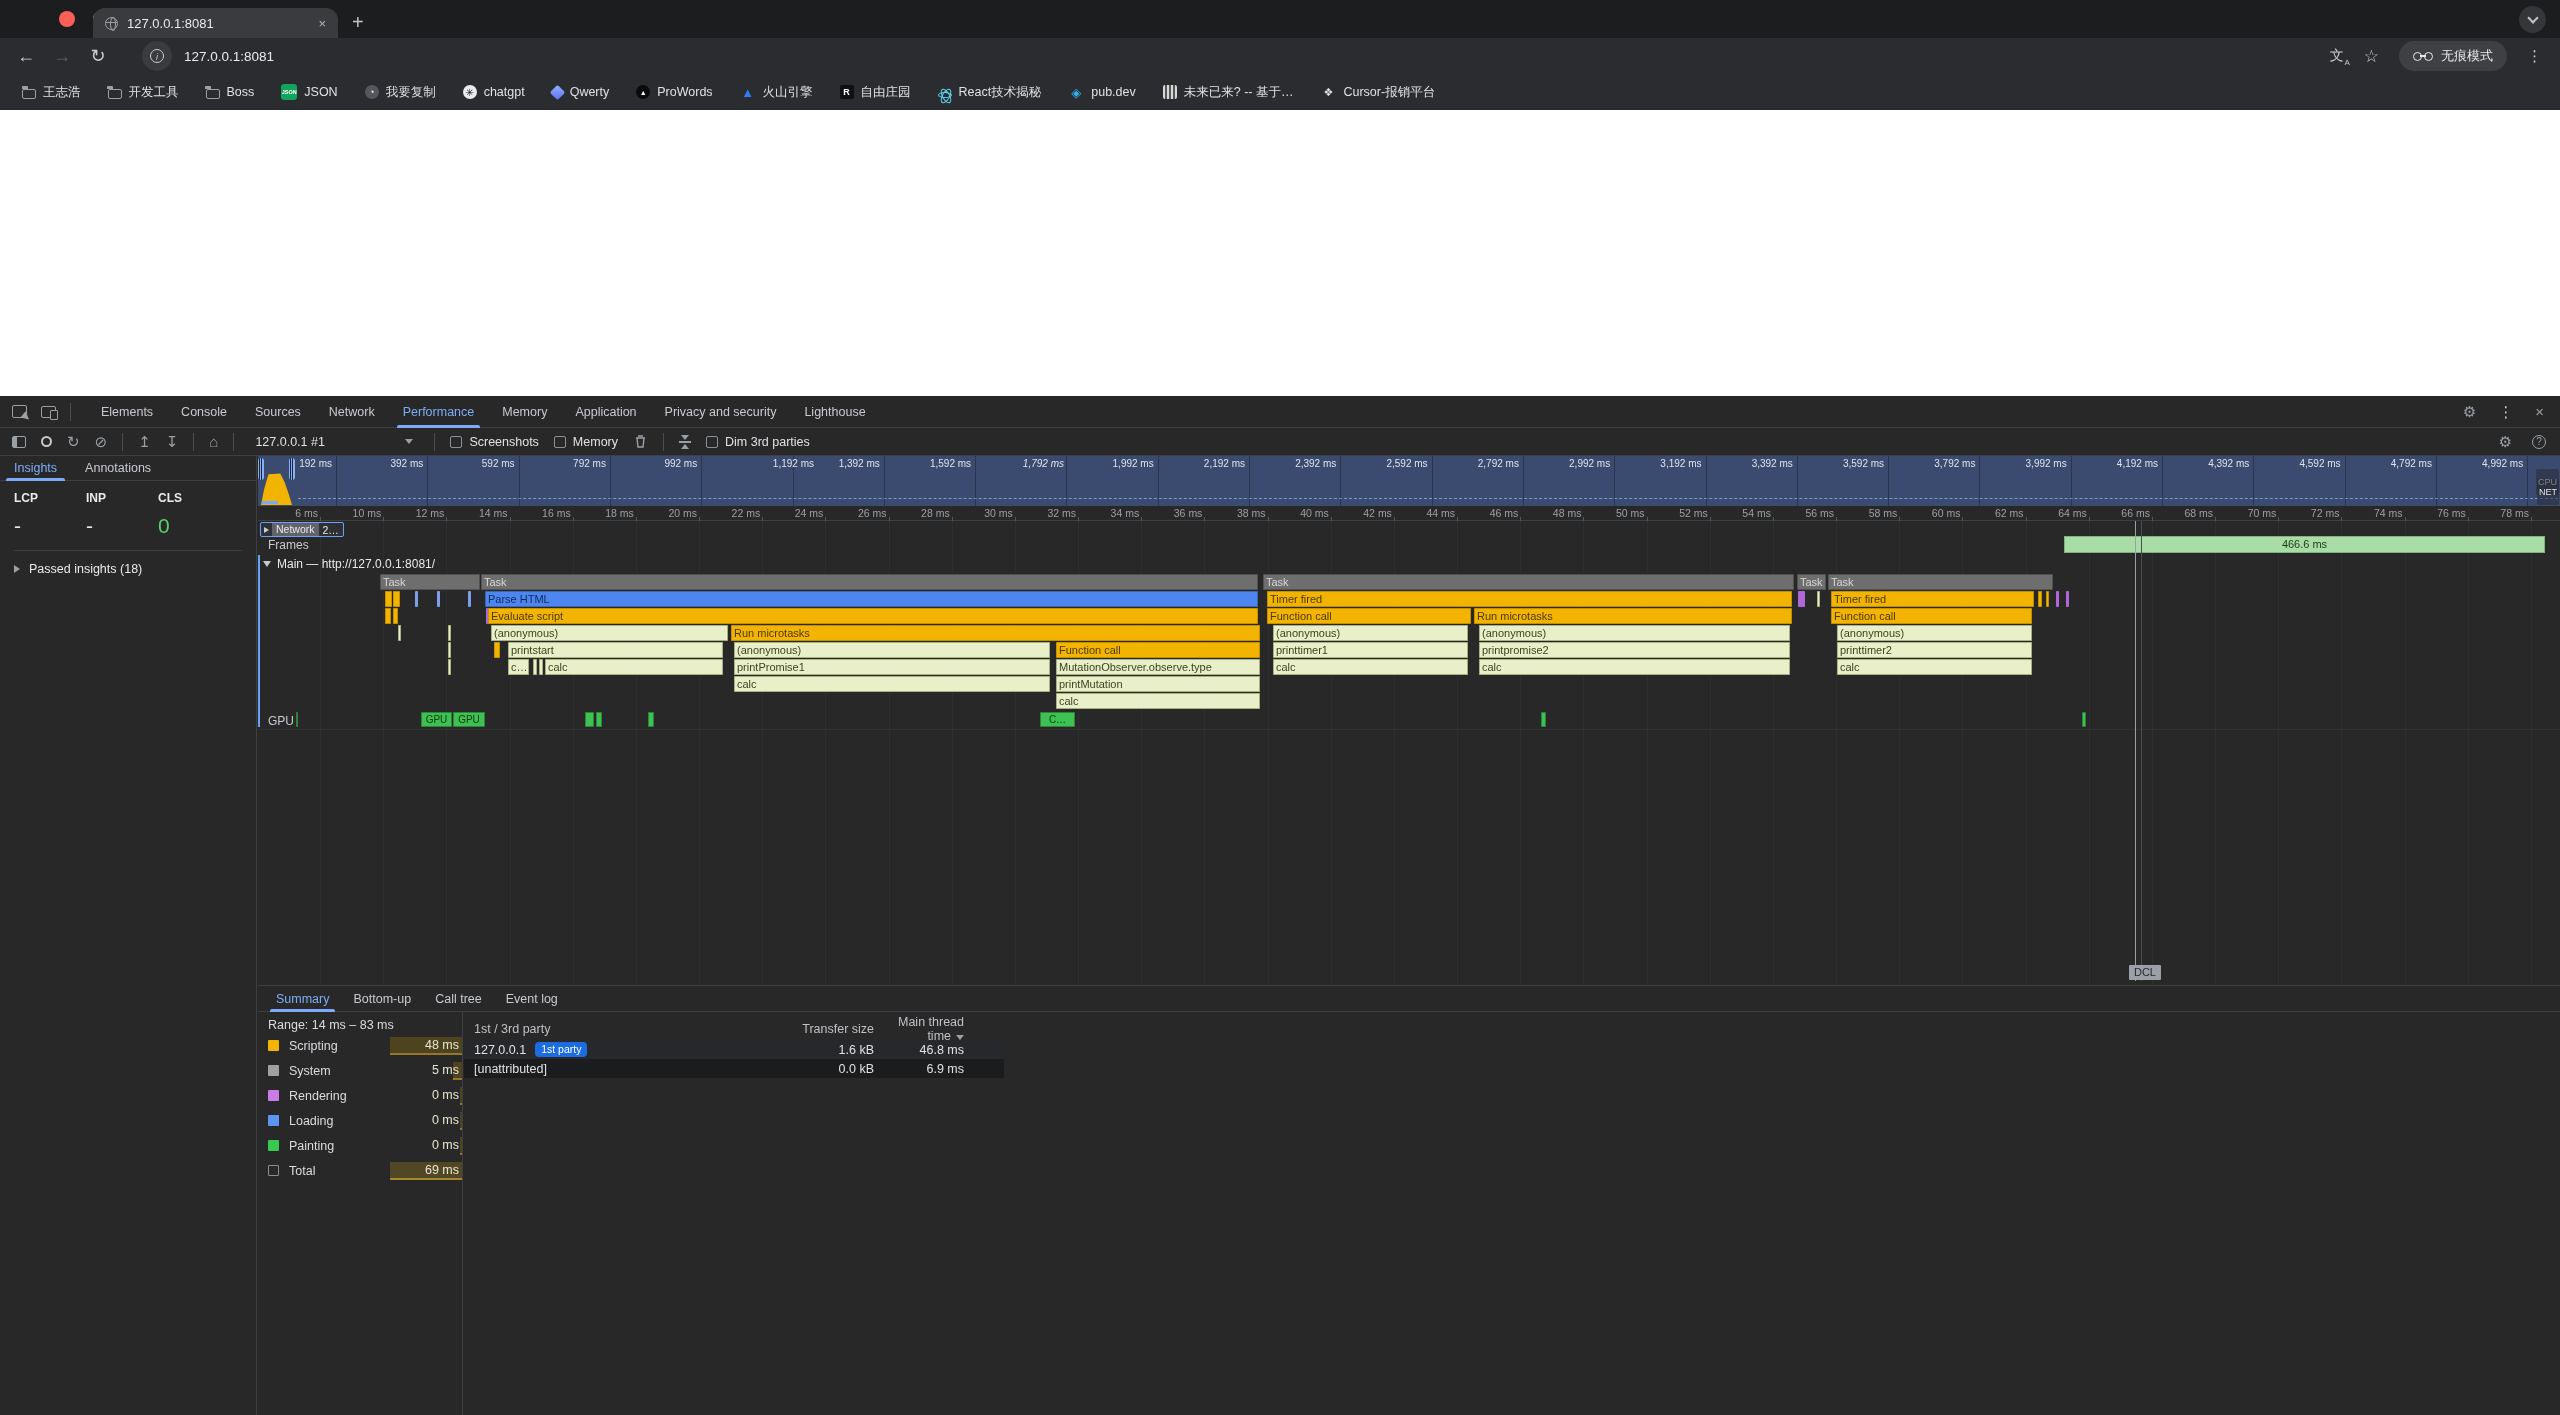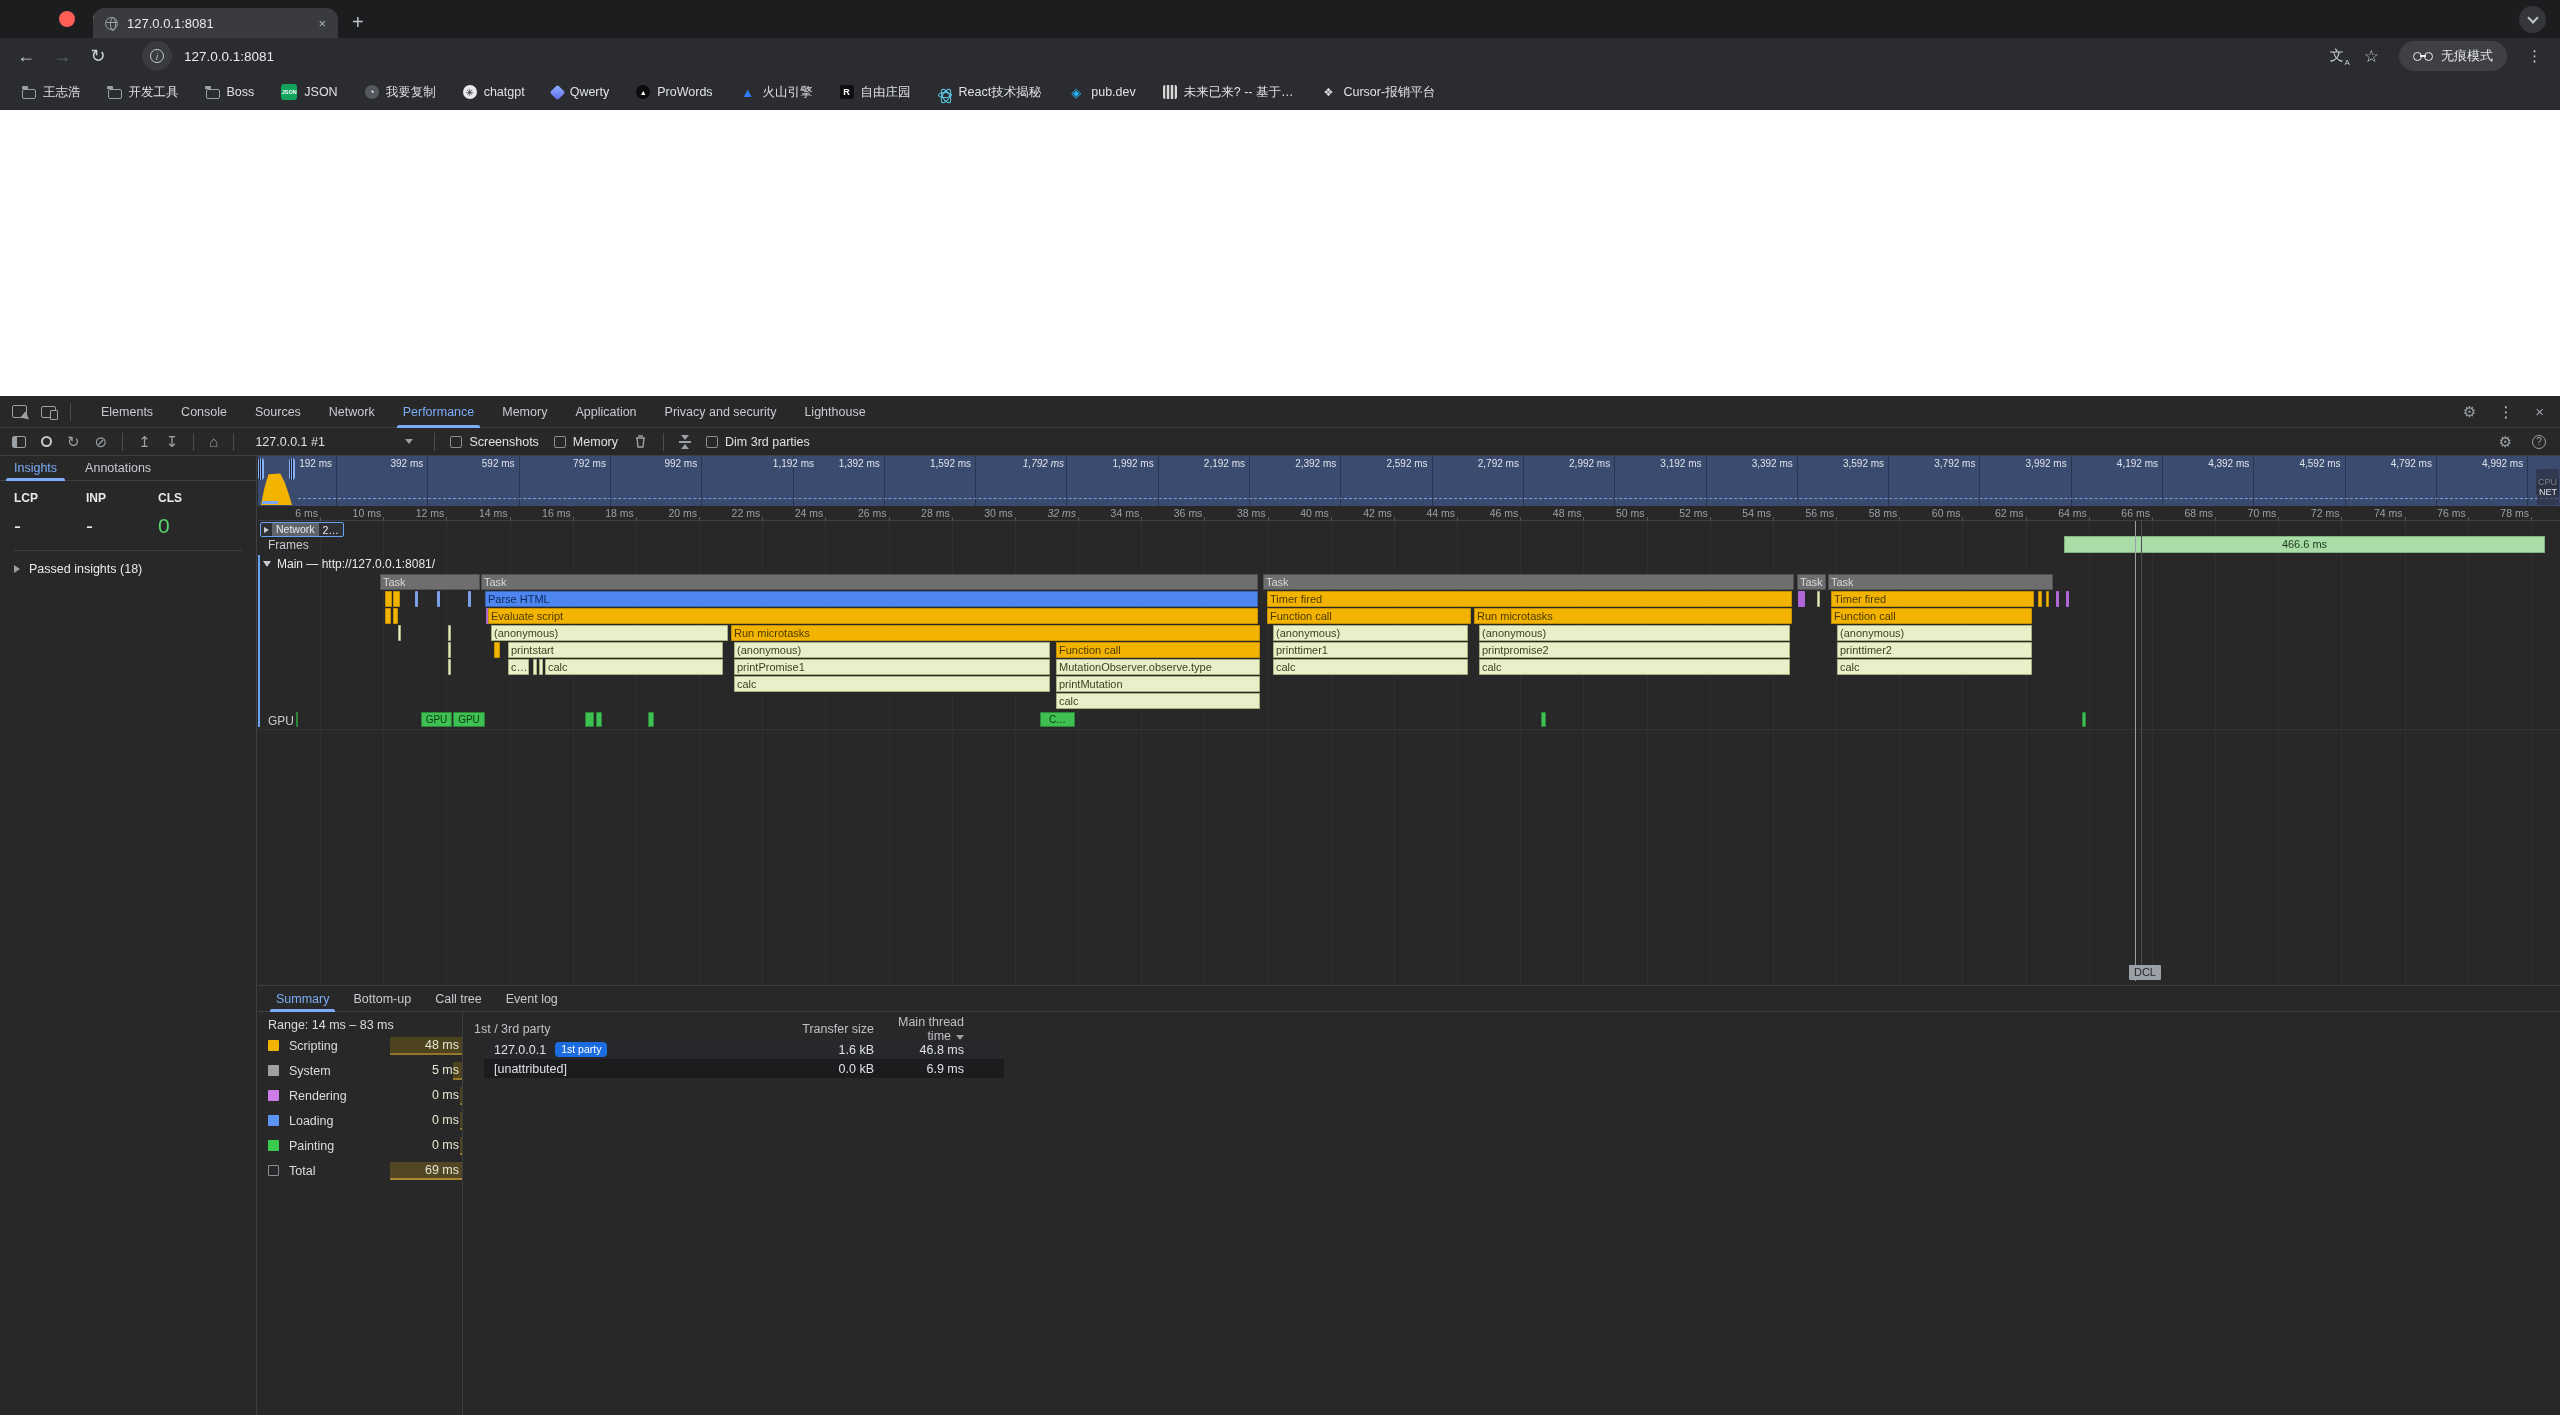--- a/index.html
+++ b/index.html
@@ -169,21 +169,21 @@
   .lrow{display:flex;align-items:center;height:23px;margin-top:2px;}
   .sw{width:11px;height:11px;flex:none;border-radius:1px;}
   .sw.total{background:transparent;border:1px solid #8a8f98;}
   .llab{font-size:12.5px;color:#dadce0;margin-left:10px;flex:1;}
   .lcell{position:relative;width:72px;height:18px;flex:none;}
   .lhl{position:absolute;right:0;top:0;bottom:0;background:#4d431f;border-bottom:2px solid #93772a;}
   .lval{position:absolute;right:3px;top:0;line-height:17px;font-size:12.5px;color:#e8e4d2;}
   .bt-vdiv{position:absolute;left:204px;top:26px;bottom:0;width:1px;background:#3c4043;}
   .ftable{position:absolute;left:206px;top:32px;width:540px;}
   .fthead{display:flex;height:22px;align-items:center;font-size:12.5px;color:#bdc1c6;}
-  .ftrow{display:flex;height:19px;align-items:center;font-size:12.5px;color:#dfe1e5;margin-left:20px;}
+  .ftrow{display:flex;height:19px;align-items:center;font-size:12.5px;color:#dfe1e5;}
   .ftrow.odd{background:#27282b;}
   .ftrow.even{background:#1b1c1e;}
   .c-name{flex:1;padding-left:10px;display:flex;align-items:center;gap:9px;overflow:hidden;}
   .c-tr{width:120px;text-align:right;flex:none;}
   .c-time{width:130px;text-align:right;flex:none;padding-right:40px;}
   .badge{background:#1b6ce0;color:#fff;font-size:10.5px;padding:1px 6px 2px 6px;border-radius:4px;line-height:12px;}
   .sort{display:inline-block;margin-left:5px;width:0;height:0;border-left:4px solid transparent;border-right:4px solid transparent;border-top:5px solid #9aa0a6;}
 </style>
 </head>
 <body>
@@ -459,21 +459,21 @@
           <span class="rl" style="left: 446.19px;">22 ms</span>
           <span class="rt" style="left: 504.19px;"></span>
           <span class="rl" style="left: 509.36px;">24 ms</span>
           <span class="rt" style="left: 567.36px;"></span>
           <span class="rl" style="left: 572.53px;">26 ms</span>
           <span class="rt" style="left: 630.53px;"></span>
           <span class="rl" style="left: 635.7px;">28 ms</span>
           <span class="rt" style="left: 693.7px;"></span>
           <span class="rl" style="left: 698.87px;">30 ms</span>
           <span class="rt" style="left: 756.87px;"></span>
-          <span class="rl" style="left: 762.04px; font-style: italic;">32 ms</span>
+          <span class="rl" style="left: 762.04px;">32 ms</span>
           <span class="rt" style="left: 820.04px;"></span>
           <span class="rl" style="left: 825.21px;">34 ms</span>
           <span class="rt" style="left: 883.21px;"></span>
           <span class="rl" style="left: 888.38px;">36 ms</span>
           <span class="rt" style="left: 946.38px;"></span>
           <span class="rl" style="left: 951.55px;">38 ms</span>
           <span class="rt" style="left: 1009.55px;"></span>
           <span class="rl" style="left: 1014.72px;">40 ms</span>
           <span class="rt" style="left: 1072.72px;"></span>
           <span class="rl" style="left: 1077.89px;">42 ms</span>

